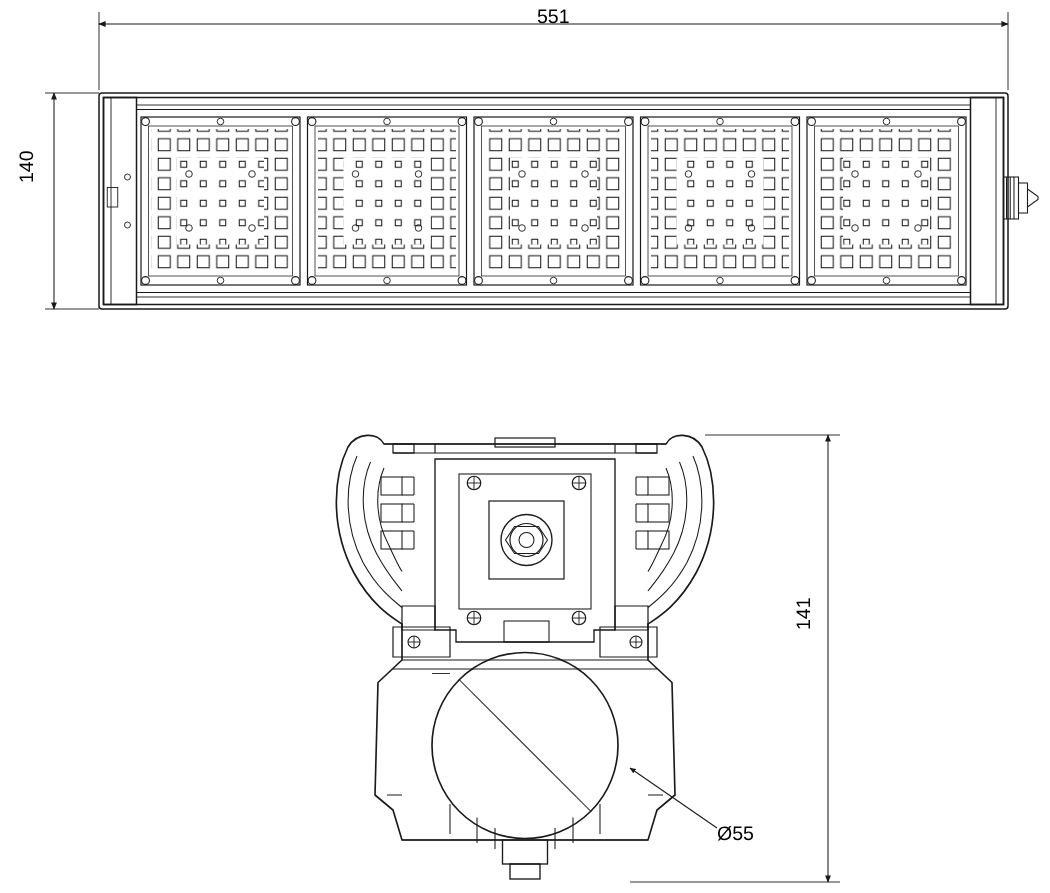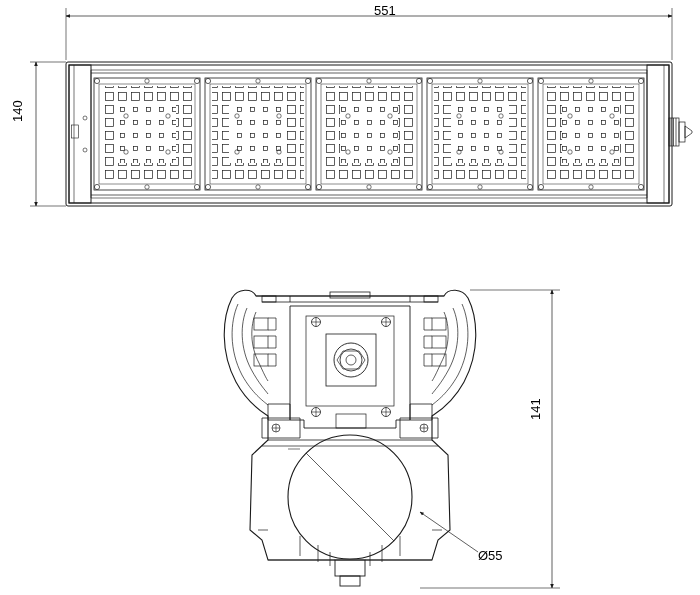--- a/index.html
+++ b/index.html
@@ -21,21 +21,21 @@
     width: 700px;
     height: 595px;
   }
   .dim-label {
     position: absolute;
     font-family: "Liberation Sans", sans-serif;
     font-size: 13px;
     color: #000000;
     white-space: nowrap;
   }
-  #label-551 { left: 374px; top: 3px; text-align: center; }
+  #label-551 { left: 358px; top: 3px; text-align: center; }
   #label-140 { left: 10px; top: 122px; transform: rotate(-90deg); transform-origin: left top; }
   #label-141 { left: 528px; top: 420px; transform: rotate(-90deg); transform-origin: left top; }
   #label-d55 { left: 478px; top: 548px; }
 </style>
 </head>
 <body>
 
 <svg id="drawing" viewBox="0 0 700 595">
   <defs>
     <marker id="arrEnd" viewBox="0 0 10 10" refX="9" refY="5" markerWidth="7" markerHeight="7" orient="auto">

